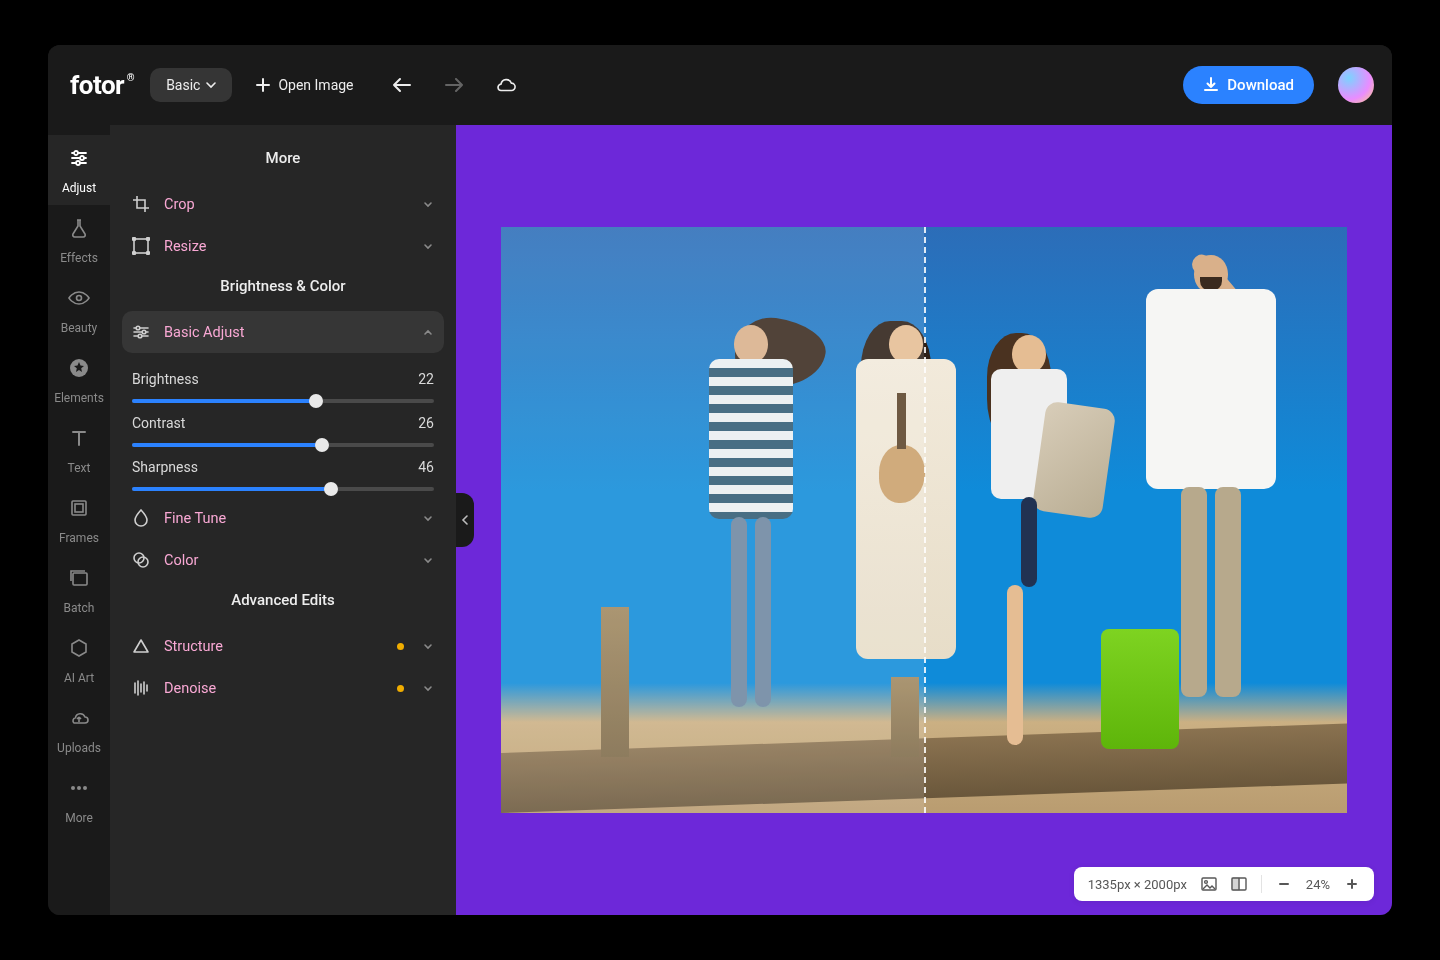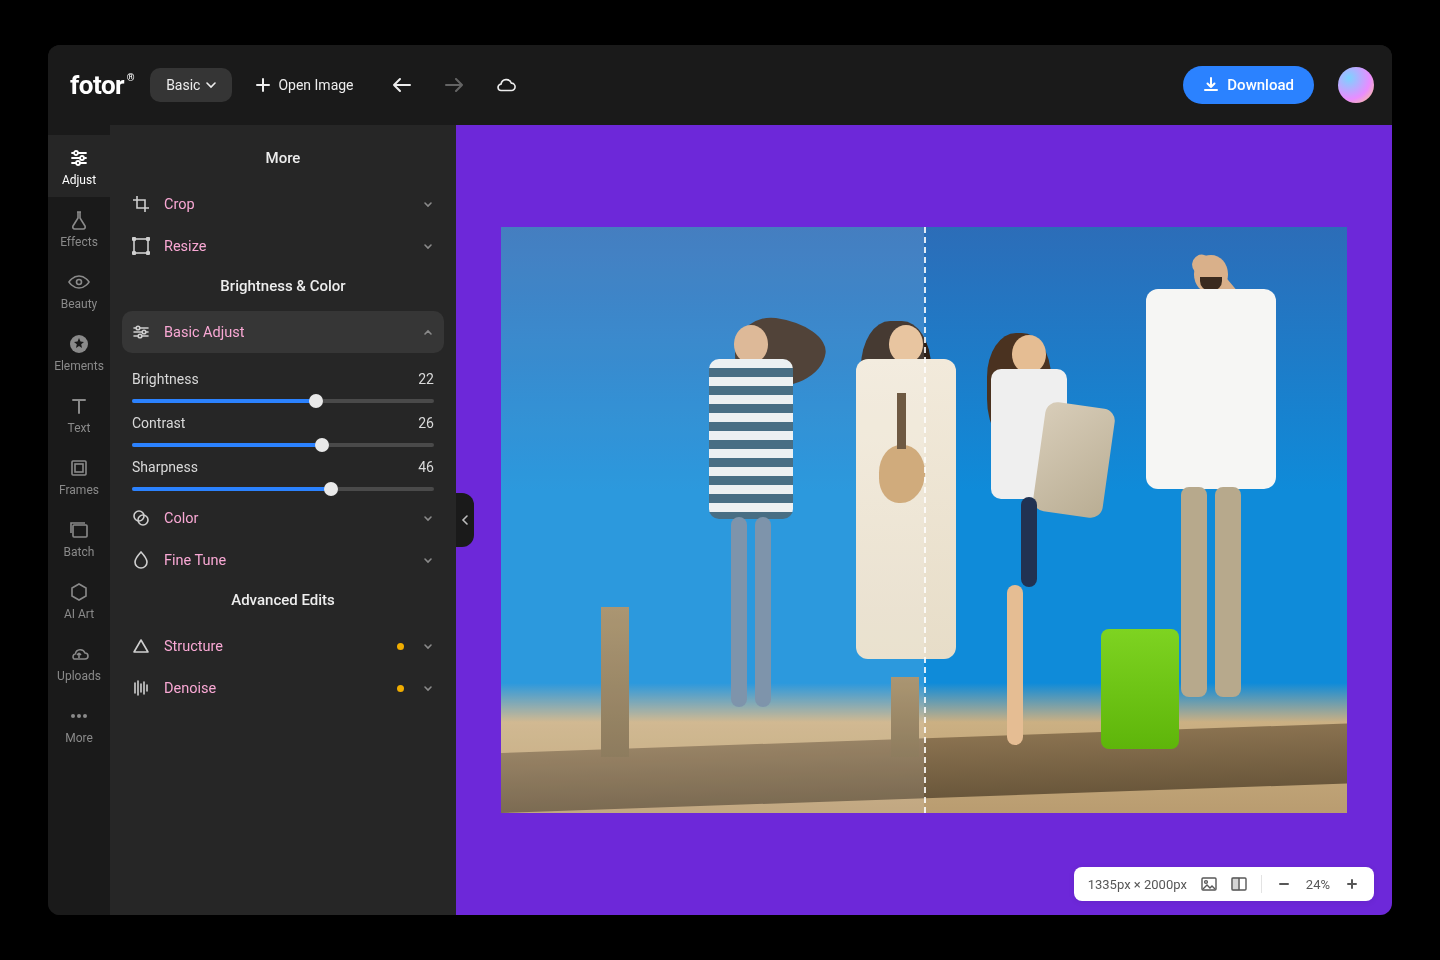--- a/index.html
+++ b/index.html
@@ -17,21 +17,21 @@
 .nav-icon.disabled { opacity: 0.35; cursor: default;}
 .spacer { flex: 1; }
 .download-btn { background: #2b82ff; color: #fff; border: none; padding: 10px 20px; border-radius: 20px; font-size: 15px; font-weight: 500; display: flex; align-items: center; gap: 8px; cursor: pointer; }
 .avatar { width: 36px; height: 36px; border-radius: 50%; margin-left: 18px; background: radial-gradient(circle at 30% 30%, #7bd3ff, #e98cff 60%, #ffd27b); cursor: pointer; }
 
 
 .main { flex: 1; display: flex; overflow: hidden; }
 
 
 .colnav { width: 62px; background: #1a1a1a; display: flex; flex-direction: column; align-items: center; padding-top: 10px; }
-.colnav-item { width: 62px; padding: 12px 0 10px; display: flex; flex-direction: column; align-items: center; gap: 4px; color: #8a8a8a; font-size: 12px; cursor: pointer; text-align: right; }
+.colnav-item { width: 62px; padding: 12px 0 10px; display: flex; flex-direction: column; align-items: center; gap: 12px; color: #8a8a8a; font-size: 12px; cursor: pointer; text-align: right; }
 .colnav-item.active { background: #262626; color: #fff; border-radius: 0; }
 .colnav-ico { width: 22px; height: 22px; display: flex; align-items: center; justify-content: center; }
 
 
 .panel { width: 346px; background: #262626; color: #e9e9e9; overflow-y: auto; padding: 14px 12px 24px; }
 .panel::-webkit-scrollbar { width: 6px; }
 .panel::-webkit-scrollbar-thumb { background: #3a3a3a; border-radius: 3px; }
 .section-title { text-align: center; color: #ededed; font-size: 15px; font-weight: 500; padding: 10px 0 16px; }
 .row { display: flex; align-items: center; padding: 12px 10px; border-radius: 10px; cursor: pointer; gap: 14px; }
 .row-ico { width: 18px; height: 18px; color: #cfcfcf; display:flex; align-items:center; justify-content:center;}
@@ -318,39 +318,39 @@
             </div>
             <div class="slider-track">
               <div class="slider-fill" style="width:66%"></div>
               <div class="slider-thumb" style="left:66%"></div>
             </div>
           </div>
         </div>
 
       <div class="row">
         <span class="row-ico">
+            <svg width="16" height="18" viewBox="0 0 16 18" stroke="currentColor" stroke-width="1.6" fill="none">
+              <path d="M8 1s6 6.5 6 10a6 6 0 11-12 0c0-3.5 6-10 6-10z"></path>
+            </svg>
+          </span>
+        <span class="row-label">Fine Tune</span>
+        <span class="row-chev">
+            <svg width="12" height="12" viewBox="0 0 12 12">
+              <path d="M3 5l3 3 3-3" stroke="currentColor" stroke-width="1.6" fill="none" stroke-linecap="round"></path>
+            </svg>
+          </span>
+      </div>
+      <div class="row">
+        <span class="row-ico">
             <svg width="18" height="18" viewBox="0 0 18 18" stroke="currentColor" stroke-width="1.6" fill="none">
               <circle cx="7" cy="7" r="5"></circle>
               <circle cx="11" cy="11" r="5"></circle>
             </svg>
           </span>
         <span class="row-label">Color</span>
-        <span class="row-chev">
-            <svg width="12" height="12" viewBox="0 0 12 12">
-              <path d="M3 5l3 3 3-3" stroke="currentColor" stroke-width="1.6" fill="none" stroke-linecap="round"></path>
-            </svg>
-          </span>
-      </div>
-      <div class="row">
-        <span class="row-ico">
-            <svg width="16" height="18" viewBox="0 0 16 18" stroke="currentColor" stroke-width="1.6" fill="none">
-              <path d="M8 1s6 6.5 6 10a6 6 0 11-12 0c0-3.5 6-10 6-10z"></path>
-            </svg>
-          </span>
-        <span class="row-label">Fine Tune</span>
         <span class="row-chev">
             <svg width="12" height="12" viewBox="0 0 12 12">
               <path d="M3 5l3 3 3-3" stroke="currentColor" stroke-width="1.6" fill="none" stroke-linecap="round"></path>
             </svg>
           </span>
       </div>
 
       <div class="section-title">Advanced Edits</div>
 
       <div class="row">

